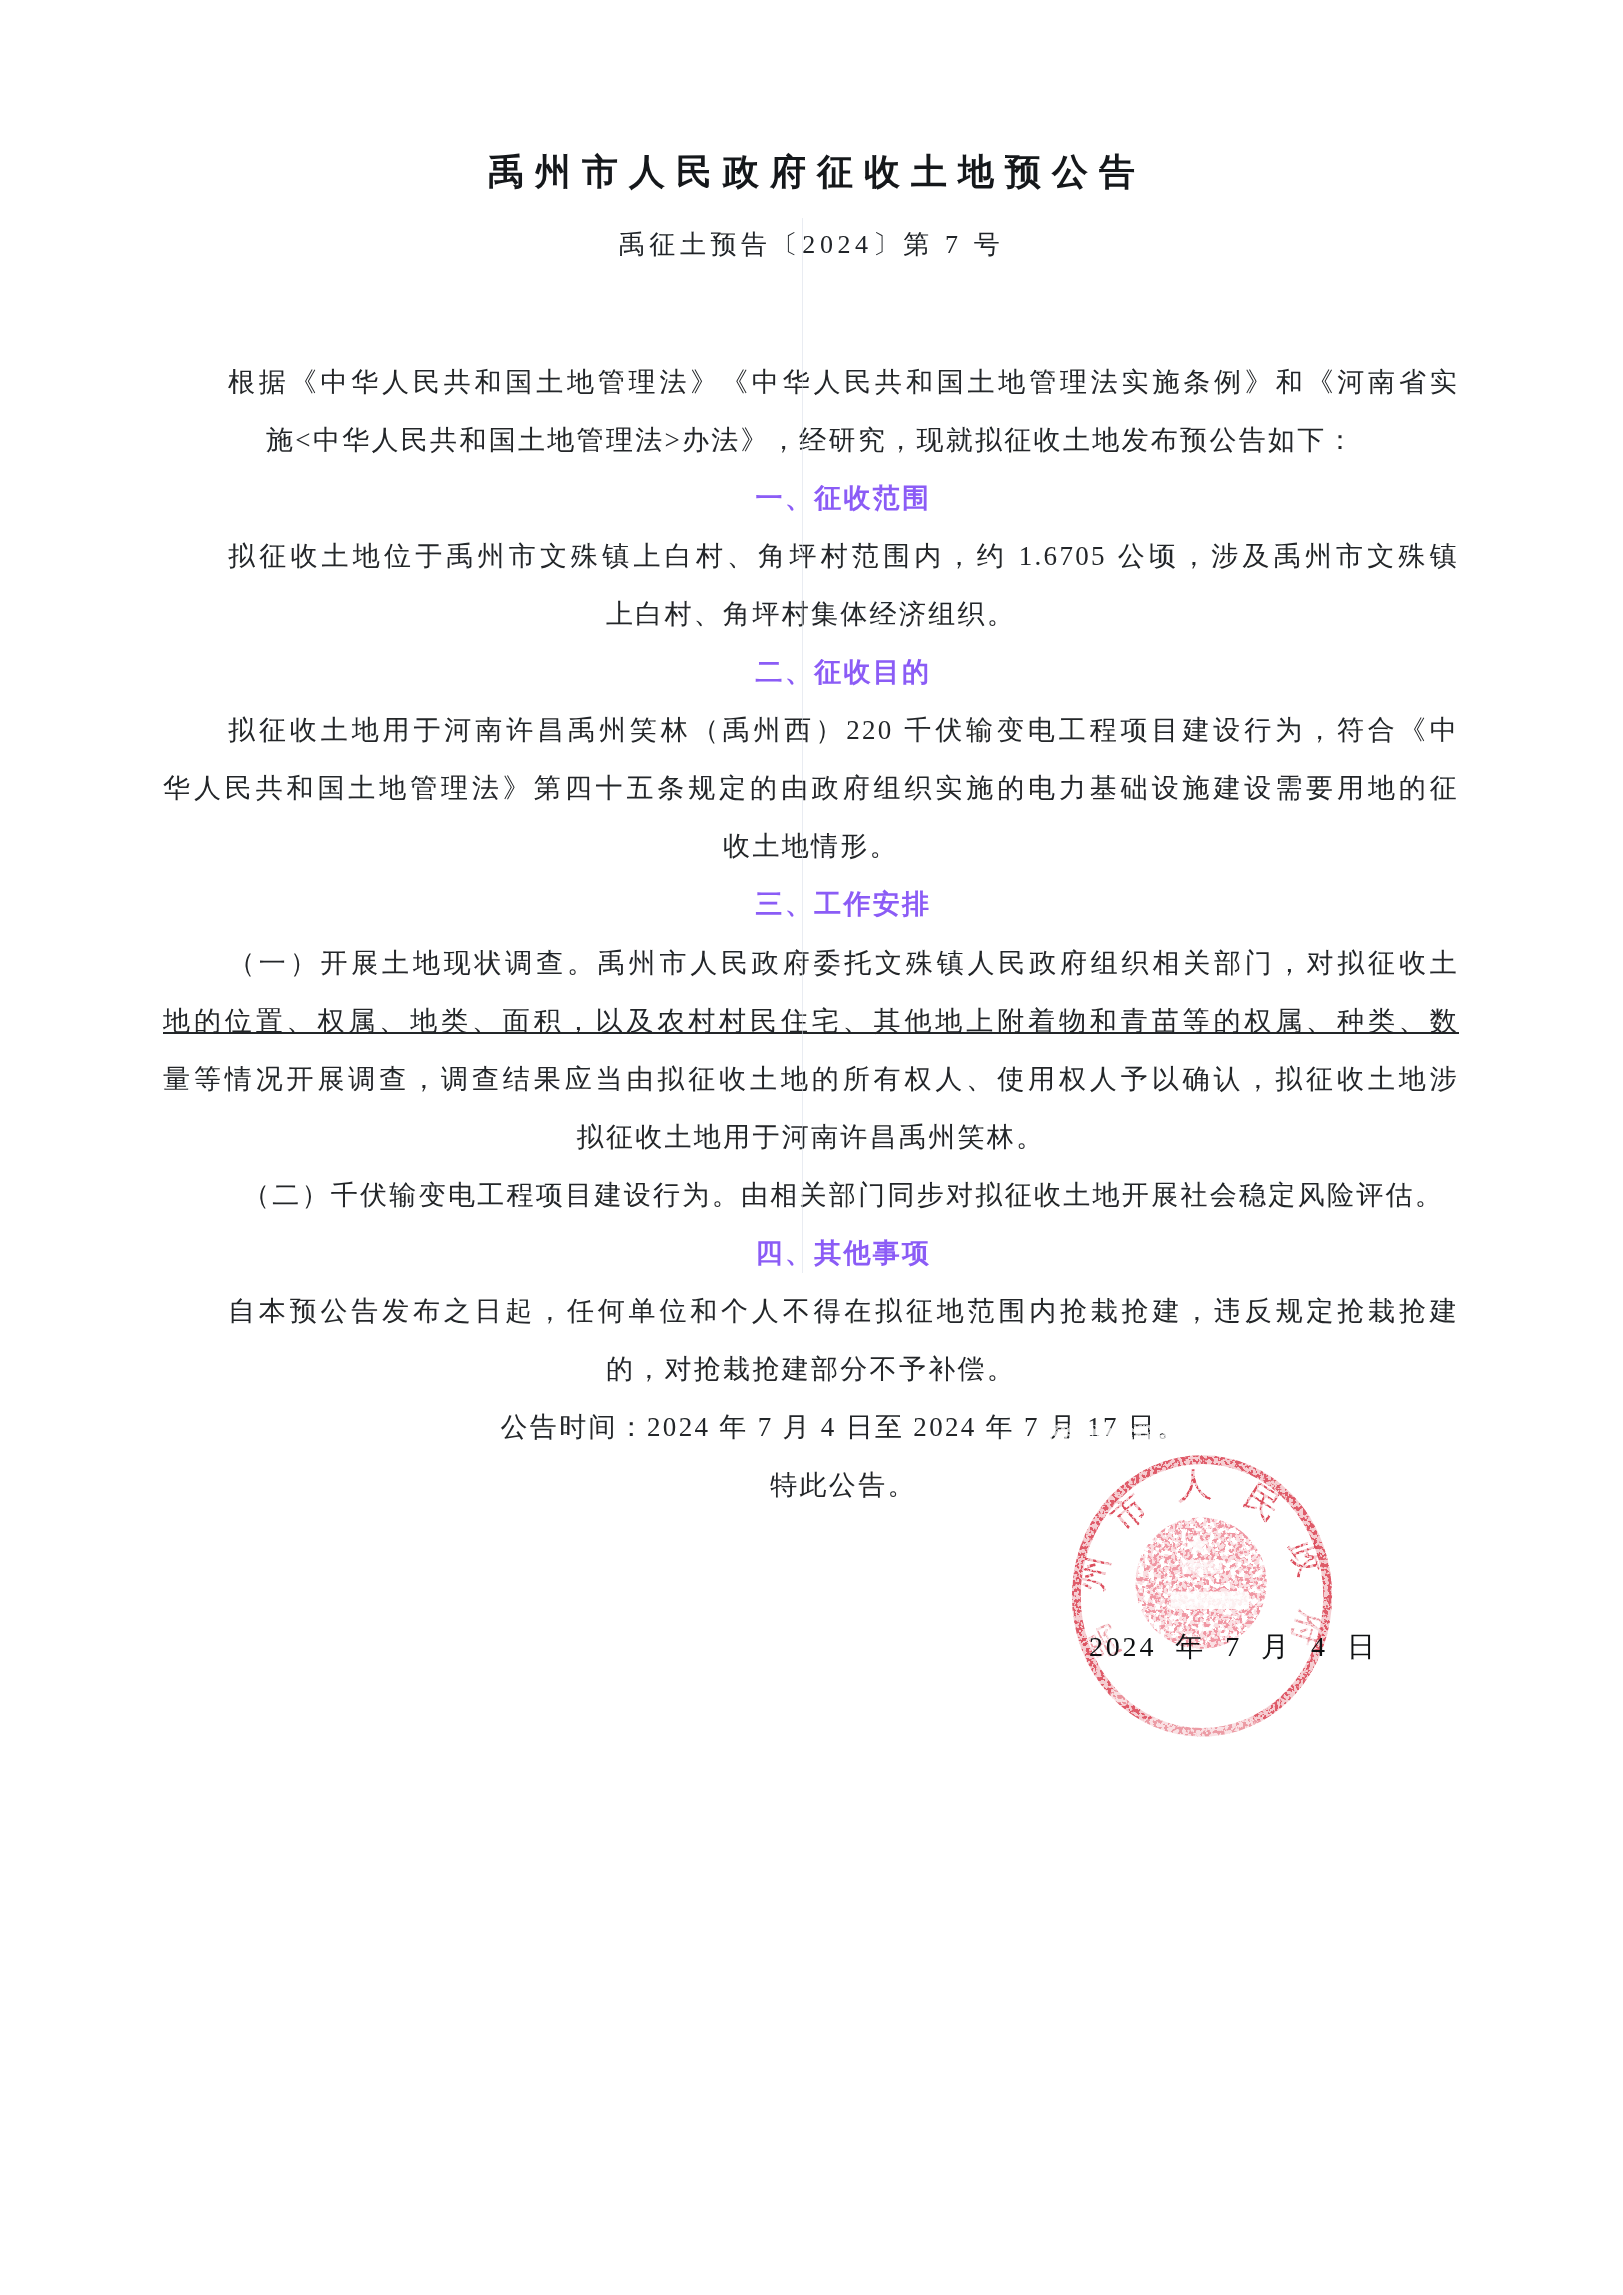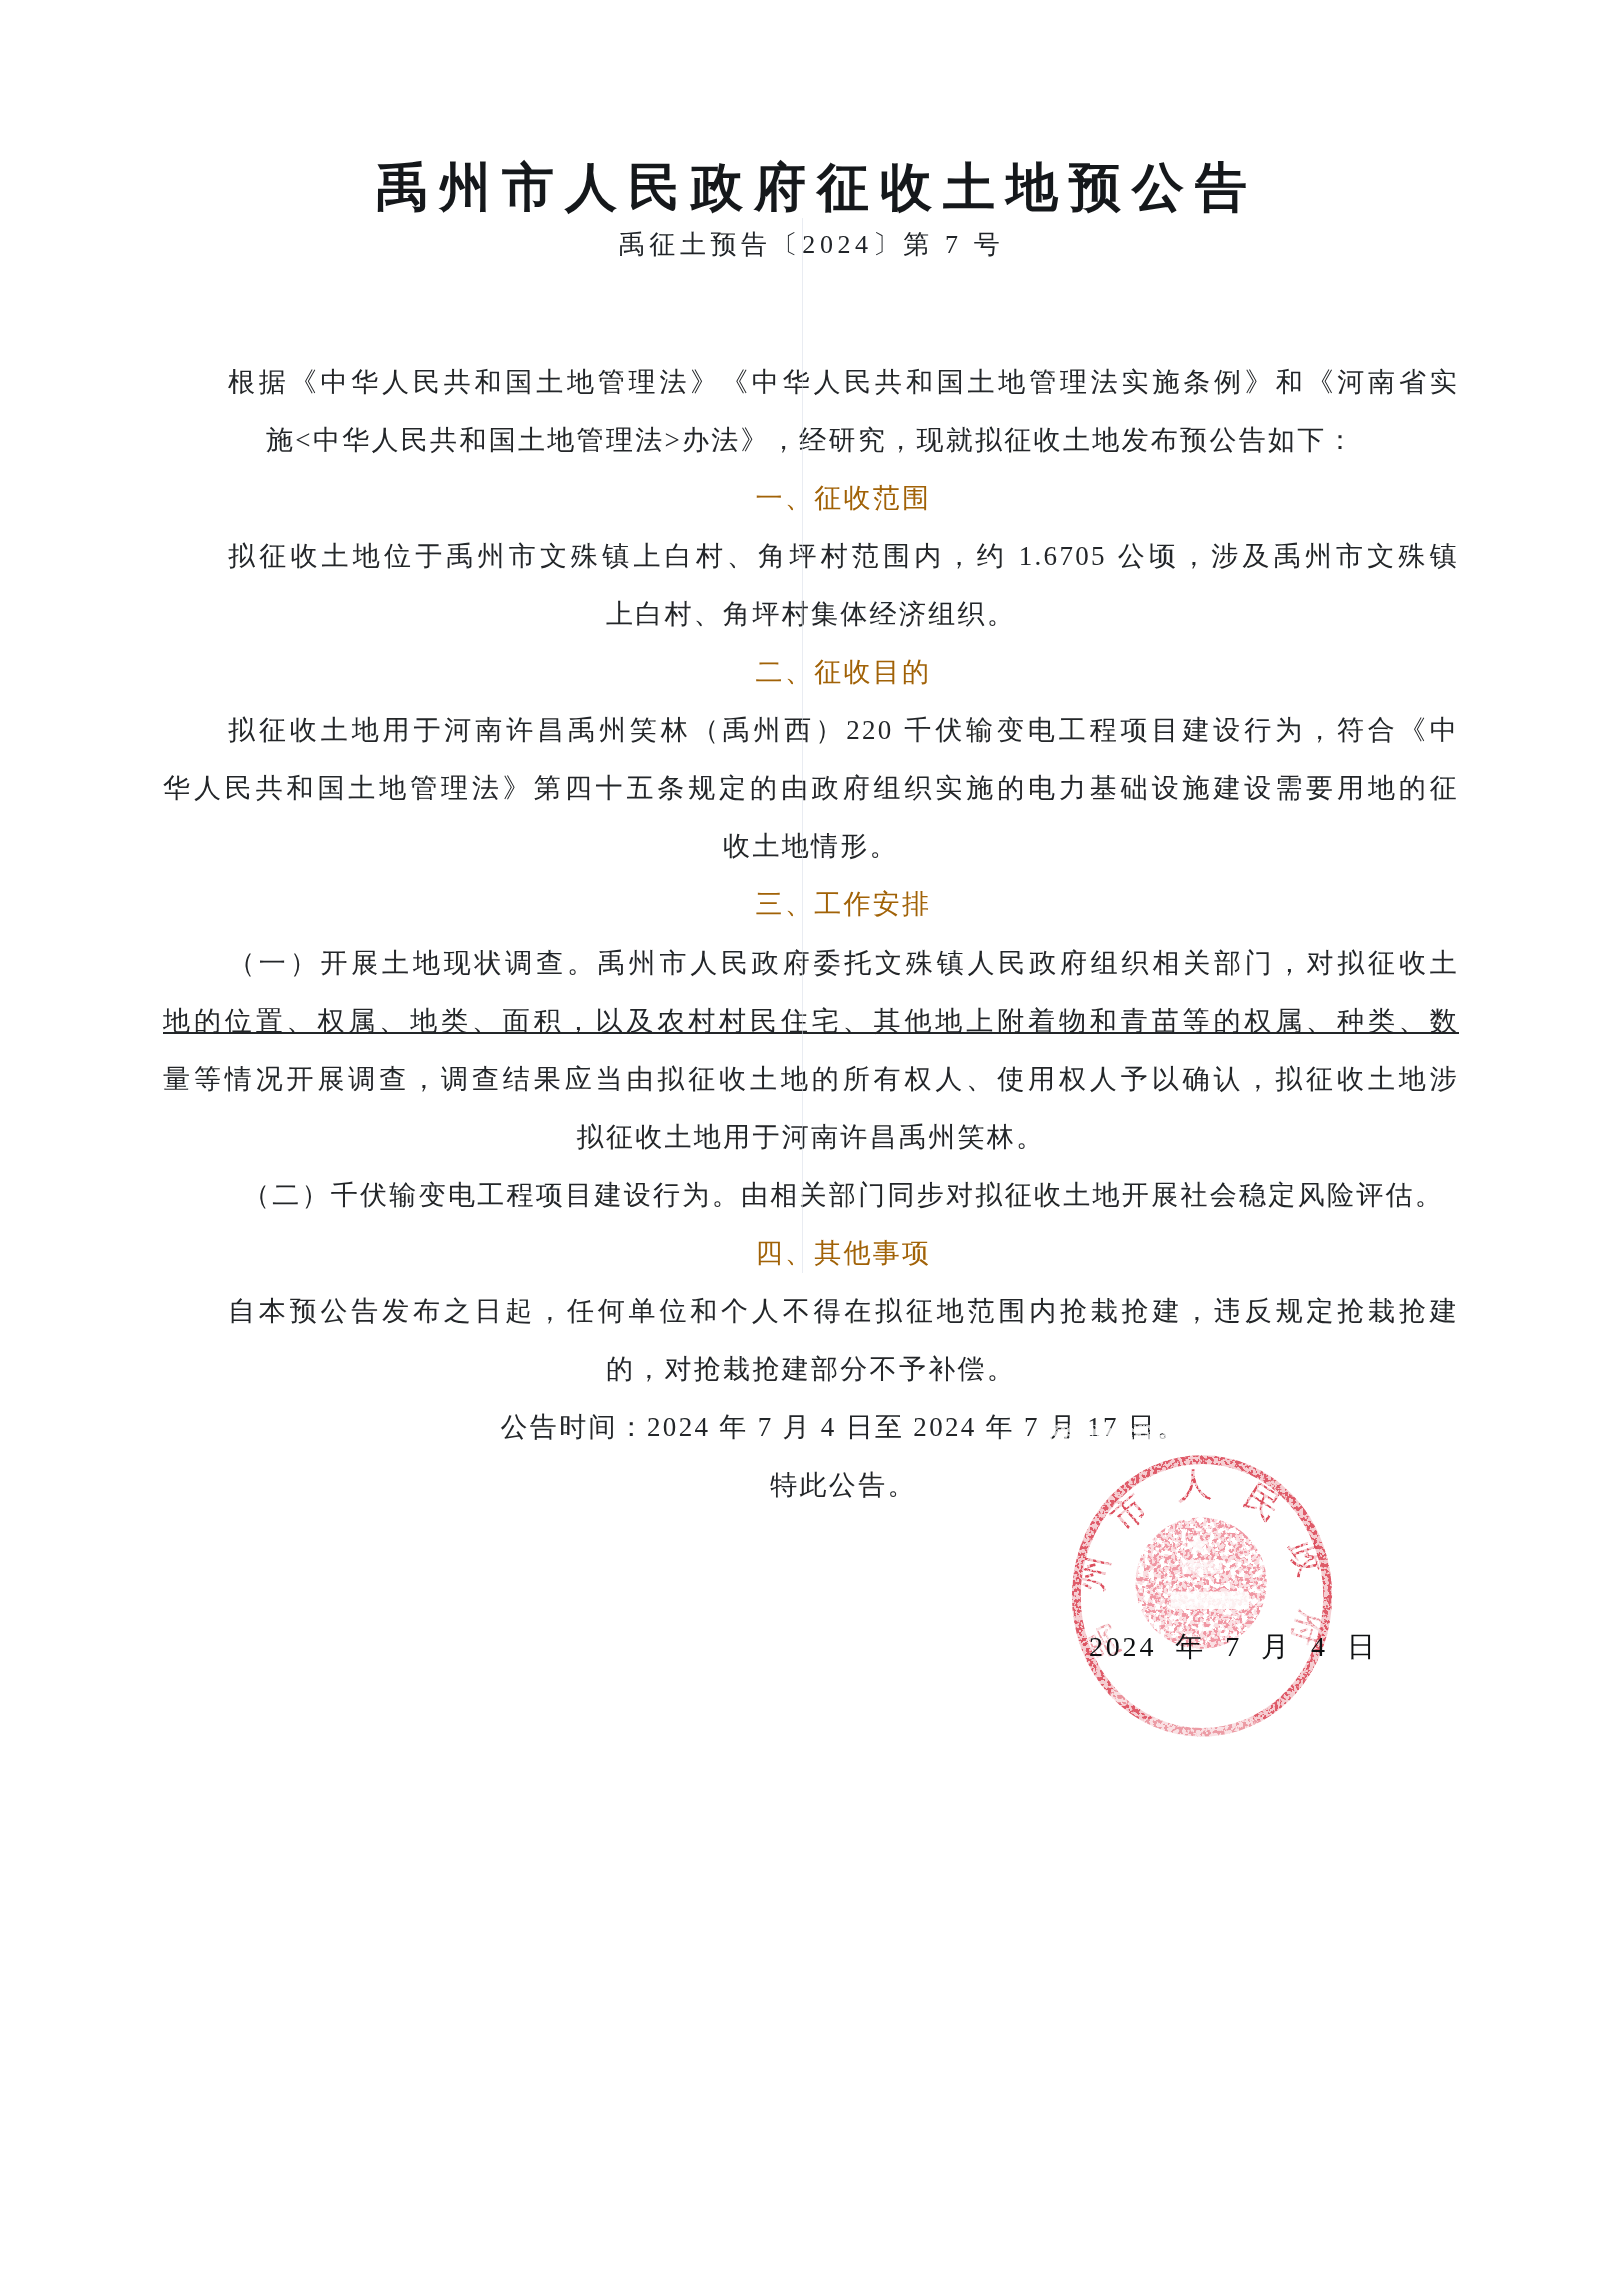--- a/index.html
+++ b/index.html
@@ -2,39 +2,39 @@
 <html style="font-size:7.4px"><head>
 <meta charset="utf-8">
 <style>
   html,body{margin:0;padding:0;overflow:hidden;}
   body{
     width:1623px;height:2295px;background:#ffffff;position:relative;
     font-family:"Liberation Serif","DejaVu Serif",serif;color:#232629;
   }
   .page{position:absolute;inset:0;background:#ffffff;}
   .doc-title{
-    position:absolute;top:167px;left:0;width:100%;margin:0;
-    text-align:center;font-size:52px;font-weight:700;color:#15181b;
+    position:absolute;top:151px;left:0;width:100%;margin:0;
+    text-align:center;font-size:36px;font-weight:700;color:#15181b;
     letter-spacing:11px;padding-left:11px;box-sizing:border-box;line-height:42px;
     white-space:nowrap;
   }
   .doc-number{
     position:absolute;top:230px;left:0;width:100%;
     text-align:center;font-size:26px;font-weight:400;color:#202428;
     letter-spacing:4.6px;line-height:30px;white-space:nowrap;
   }
   .body-lines{position:absolute;inset:0;margin-top:16px;}
   .line{
     position:absolute;left:163px;width:1296px;height:58px;line-height:58px;
     font-size:27px;letter-spacing:2.3px;color:#232629;overflow:hidden;
     text-align:center;
   }
   .line.j{text-align:justify;text-align-last:justify;}
   .line.para-start{text-indent:65px;}
-  .line.heading{text-indent:65px;font-weight:400;color:#a16207;}
+  .line.heading{text-indent:65px;font-weight:700;color:#8b5cf6;}
   .scan-line{
     position:absolute;left:802px;top:218px;width:1.4px;height:1055px;
     background:#dbe0ea;opacity:.6;
   }
   .seal{position:absolute;left:1040px;top:1425px;width:324px;height:342px;z-index:2;}
   .seal svg{width:100%;height:100%;}
   .issue-date{
     position:absolute;left:1089px;top:1630px;z-index:3;
     font-size:28px;line-height:33px;color:#0e1012;
     letter-spacing:2.8px;word-spacing:9.3px;white-space:nowrap;

